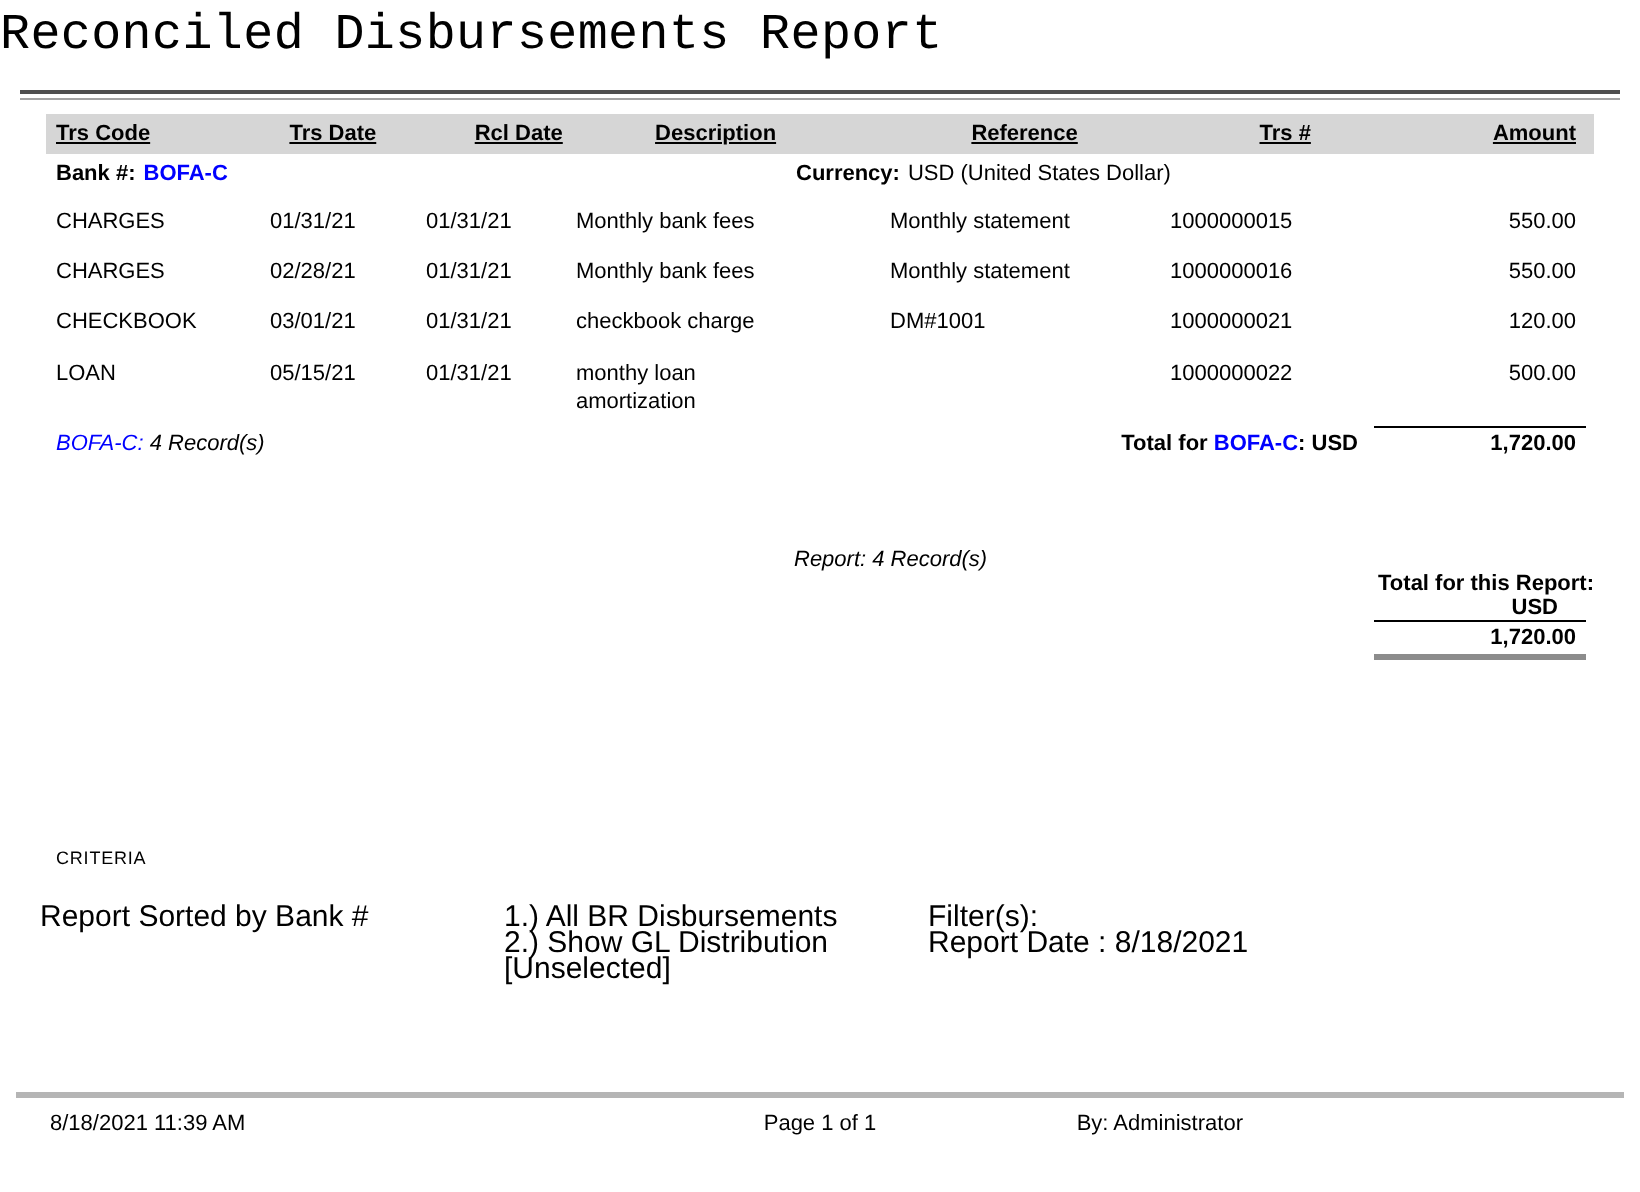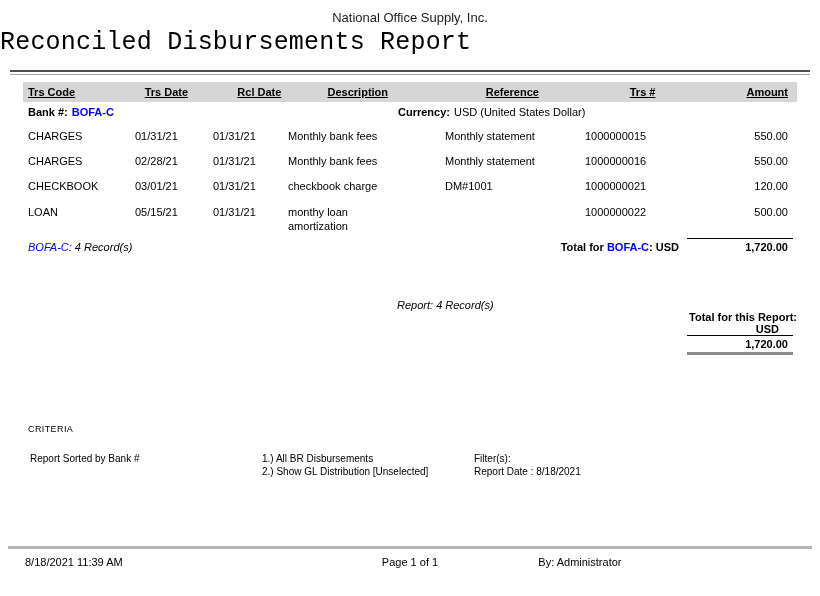--- a/index.html
+++ b/index.html
@@ -52,37 +52,36 @@
     font-weight:bold;font-size:11px;
   }
   .reptotal{margin:46px 23px 0;display:flex;align-items:flex-end;font-size:11px;flex-direction:column;}
   .reptotal .left{width:405px;padding-left:5px;font-style:italic;box-sizing:border-box;}
   .reptotal .tlabel{font-weight:bold;}
   .reptotal .spacer{flex:1;}
   .reptotal .usd{font-weight:bold;margin-right:18px;}
   .amtbox.final{border-bottom:3px solid #8c8c8c;padding-bottom:2px;}
   
   .criteria-heading{position:absolute;left:28px;top:424px;font-size:9px;letter-spacing:.4px;}
-  .criteria-row{position:absolute;left:30px;top:452px;right:24px;display:flex;font-size:10px;line-height:13px;justify-content:space-between;}
+  .criteria-row{position:absolute;left:20px;top:452px;right:24px;display:flex;font-size:15px;line-height:13px;justify-content:space-between;}
   .crit-c1{width:232px;}
   .crit-c2{width:212px;}
   .crit-c3{flex:1;}
   
   .footer-rule{position:absolute;left:8px;right:8px;top:546px;height:3px;background:#b5b5b5;}
   .footer{position:absolute;left:23px;right:23px;top:556px;display:flex;font-size:11px;}
   .footer .f-left{flex:1;text-align:left;padding-left:2px;}
   .footer .f-center{flex:1;text-align:center;}
   .footer .f-right{flex:1;text-align:left;padding-right:2px;}
 </style>
 </head>
 <body>
 
 <div class="page">
 
-  <div class="company">National Office Supply, Inc.</div>
   <div class="title">Reconciled Disbursements Report</div>
   <div class="double-rule"></div>
 
   <div class="band">
     <span class="c1"><span class="hd">Trs Code</span></span>
     <span class="c2"><span class="hd">Trs Date</span></span>
     <span class="c3"><span class="hd">Rcl Date</span></span>
     <span class="c4"><span class="hd">Description</span></span>
     <span class="c5"><span class="hd">Reference</span></span>
     <span class="c6"><span class="hd">Trs #</span></span>

